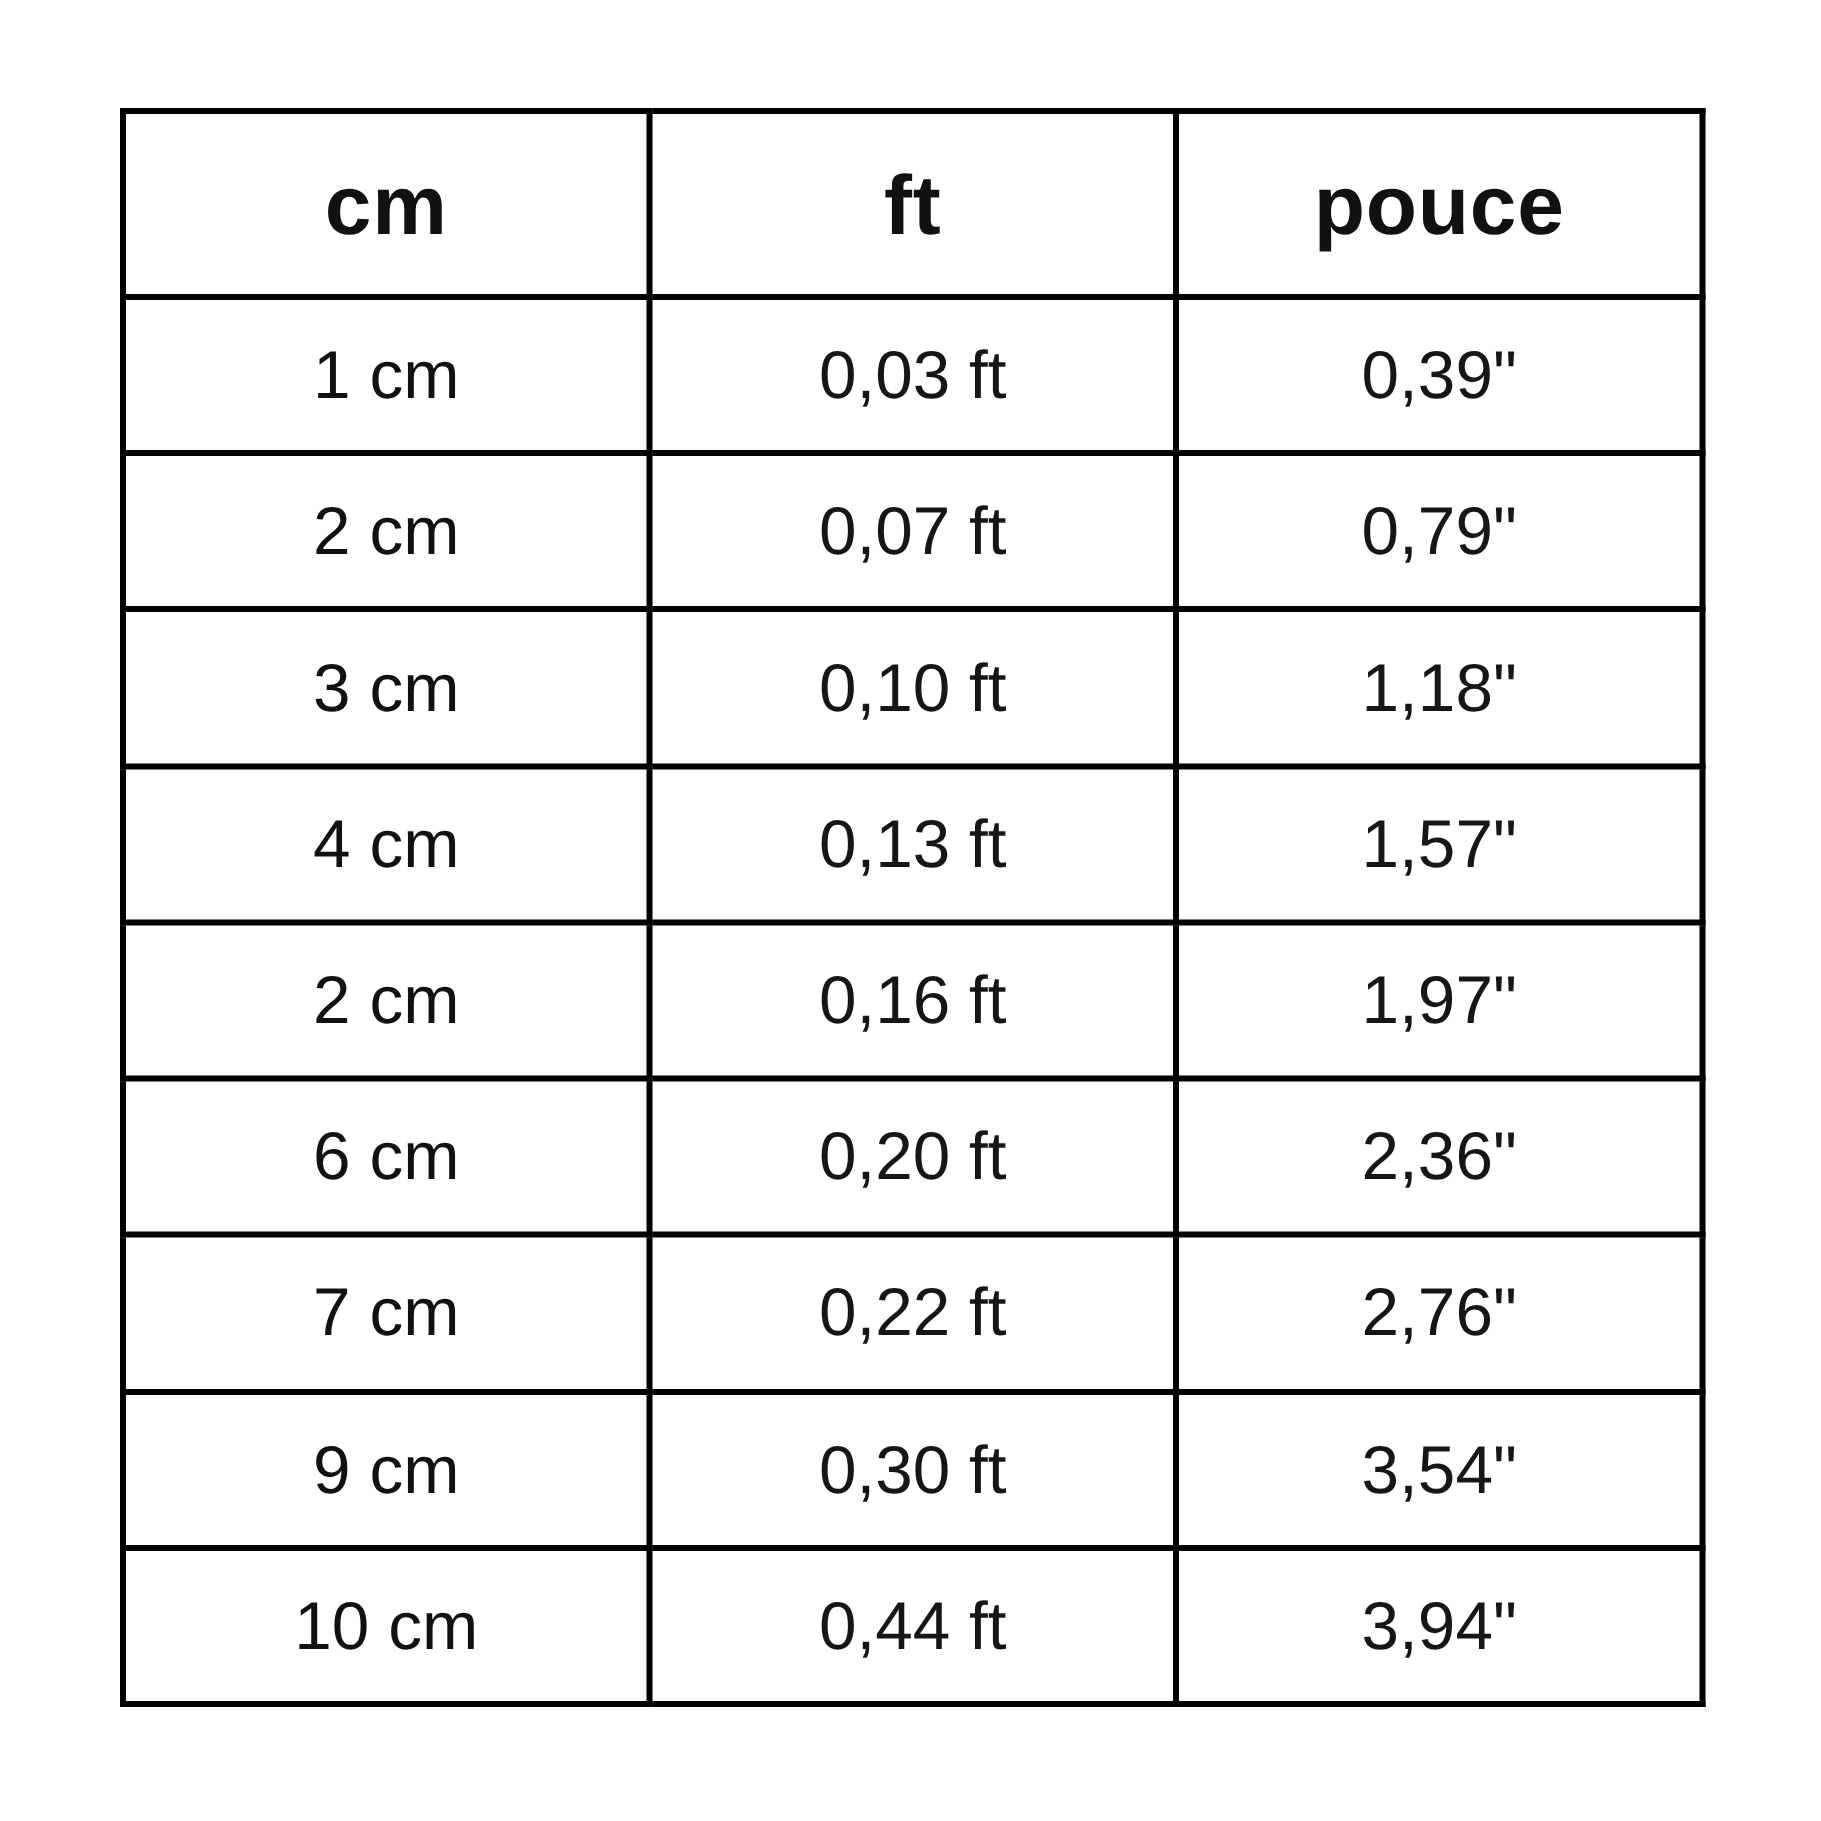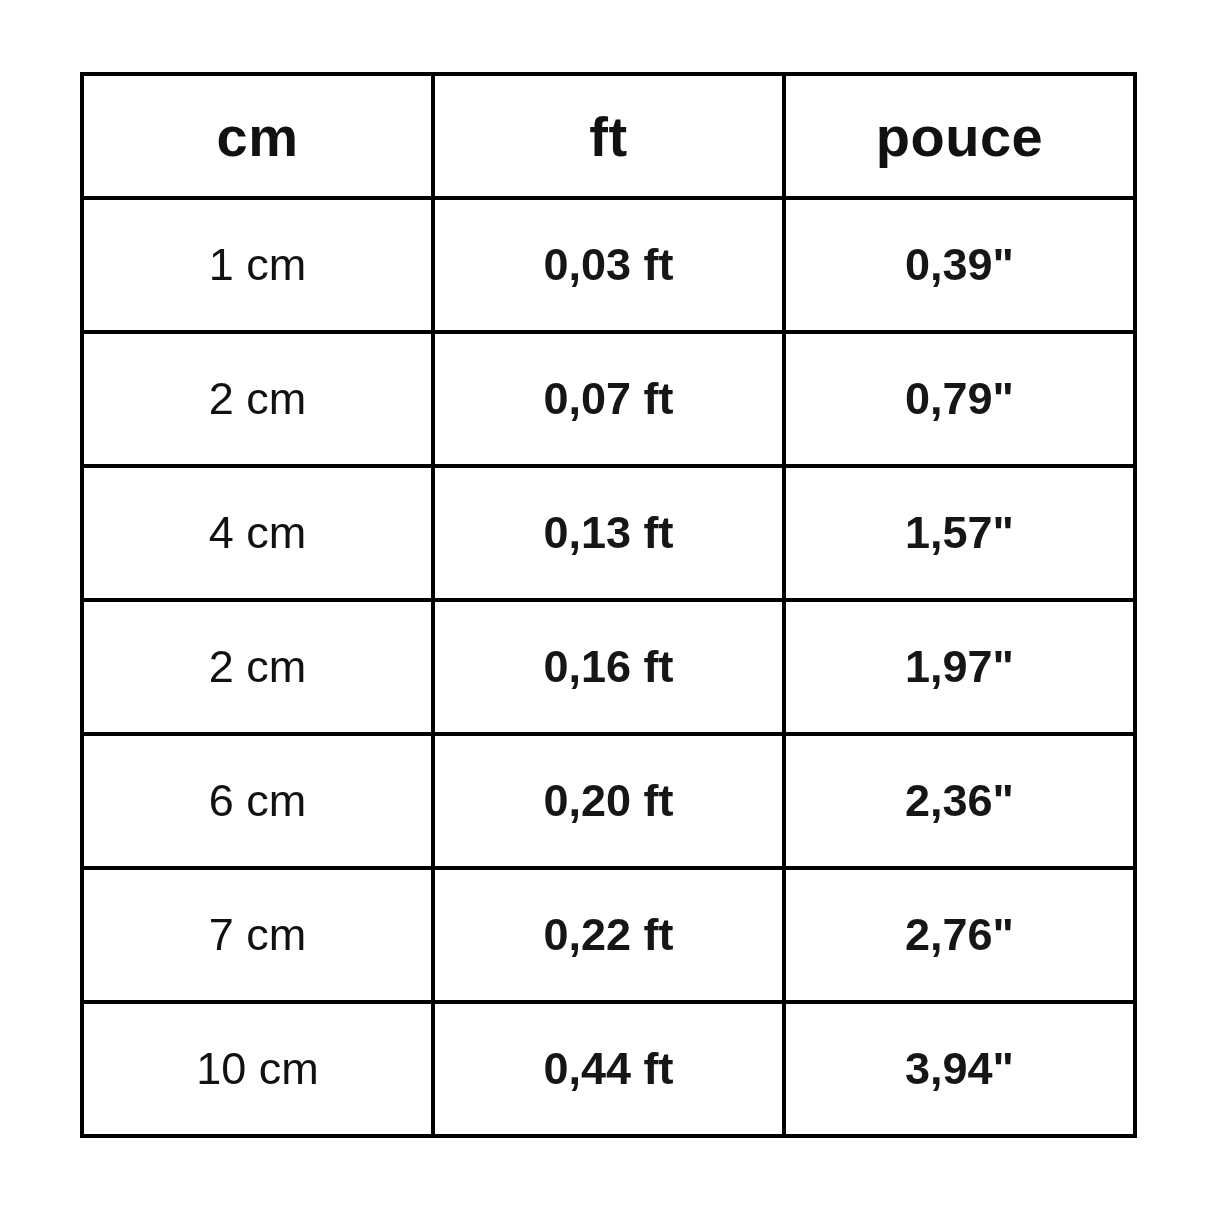--- a/index.html
+++ b/index.html
@@ -43,21 +43,21 @@
     font-size: 56px;
     font-weight: 700;
     letter-spacing: 0.5px;
     color: #111111;
   }
   table.conv tbody tr {
     height: 94px;
   }
   table.conv td {
     font-size: 45px;
-    font-weight: 700;
+    font-weight: 400;
     color: #161616;
   }
   table.conv td.cm-col {
     font-weight: 400;
     letter-spacing: 0px;
     color: #111111;
   }
 </style>
 </head>
 <body>
@@ -76,39 +76,49 @@
         <td class="cm-col">1 cm</td>
         <td>0,03 ft</td>
         <td>0,39"</td>
       </tr>
       <tr>
         <td class="cm-col">2 cm</td>
         <td>0,07 ft</td>
         <td>0,79"</td>
       </tr>
       <tr>
+        <td class="cm-col">3 cm</td>
+        <td>0,10 ft</td>
+        <td>1,18"</td>
+      </tr>
+      <tr>
         <td class="cm-col">4 cm</td>
         <td>0,13 ft</td>
         <td>1,57"</td>
       </tr>
       <tr>
         <td class="cm-col">2 cm</td>
         <td>0,16 ft</td>
         <td>1,97"</td>
       </tr>
       <tr>
         <td class="cm-col">6 cm</td>
         <td>0,20 ft</td>
         <td>2,36"</td>
       </tr>
       <tr>
         <td class="cm-col">7 cm</td>
         <td>0,22 ft</td>
         <td>2,76"</td>
       </tr>
       <tr>
+        <td class="cm-col">9 cm</td>
+        <td>0,30 ft</td>
+        <td>3,54"</td>
+      </tr>
+      <tr>
         <td class="cm-col">10 cm</td>
         <td>0,44 ft</td>
         <td>3,94"</td>
       </tr>
     </tbody>
   </table>
 </div>
 
 </body></html>

